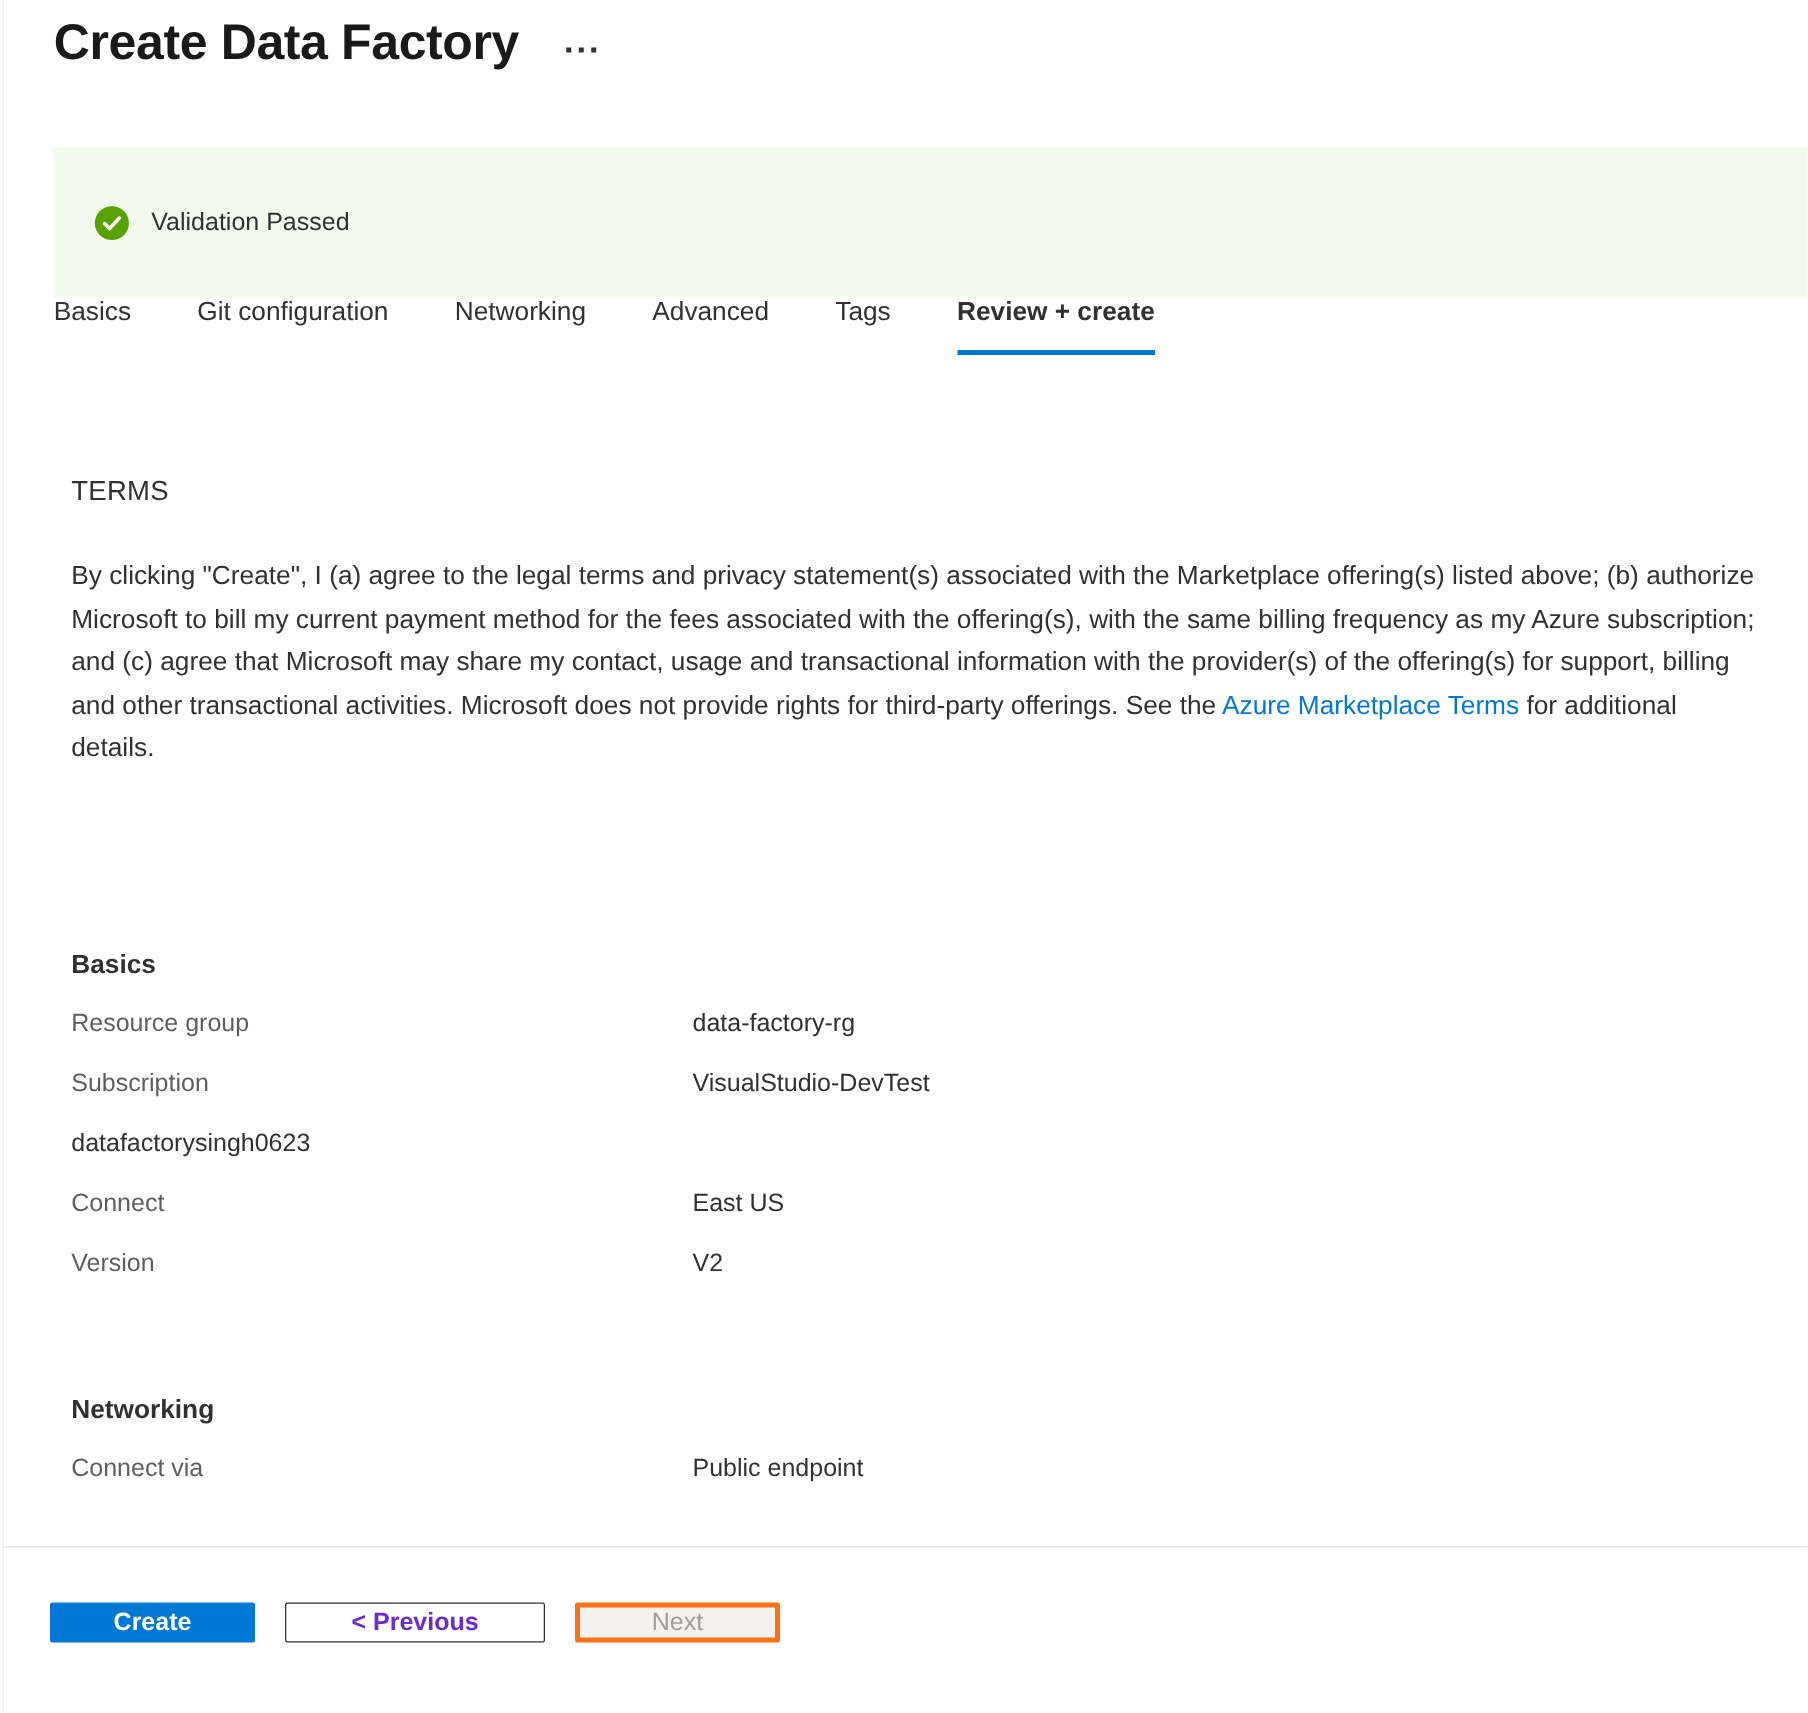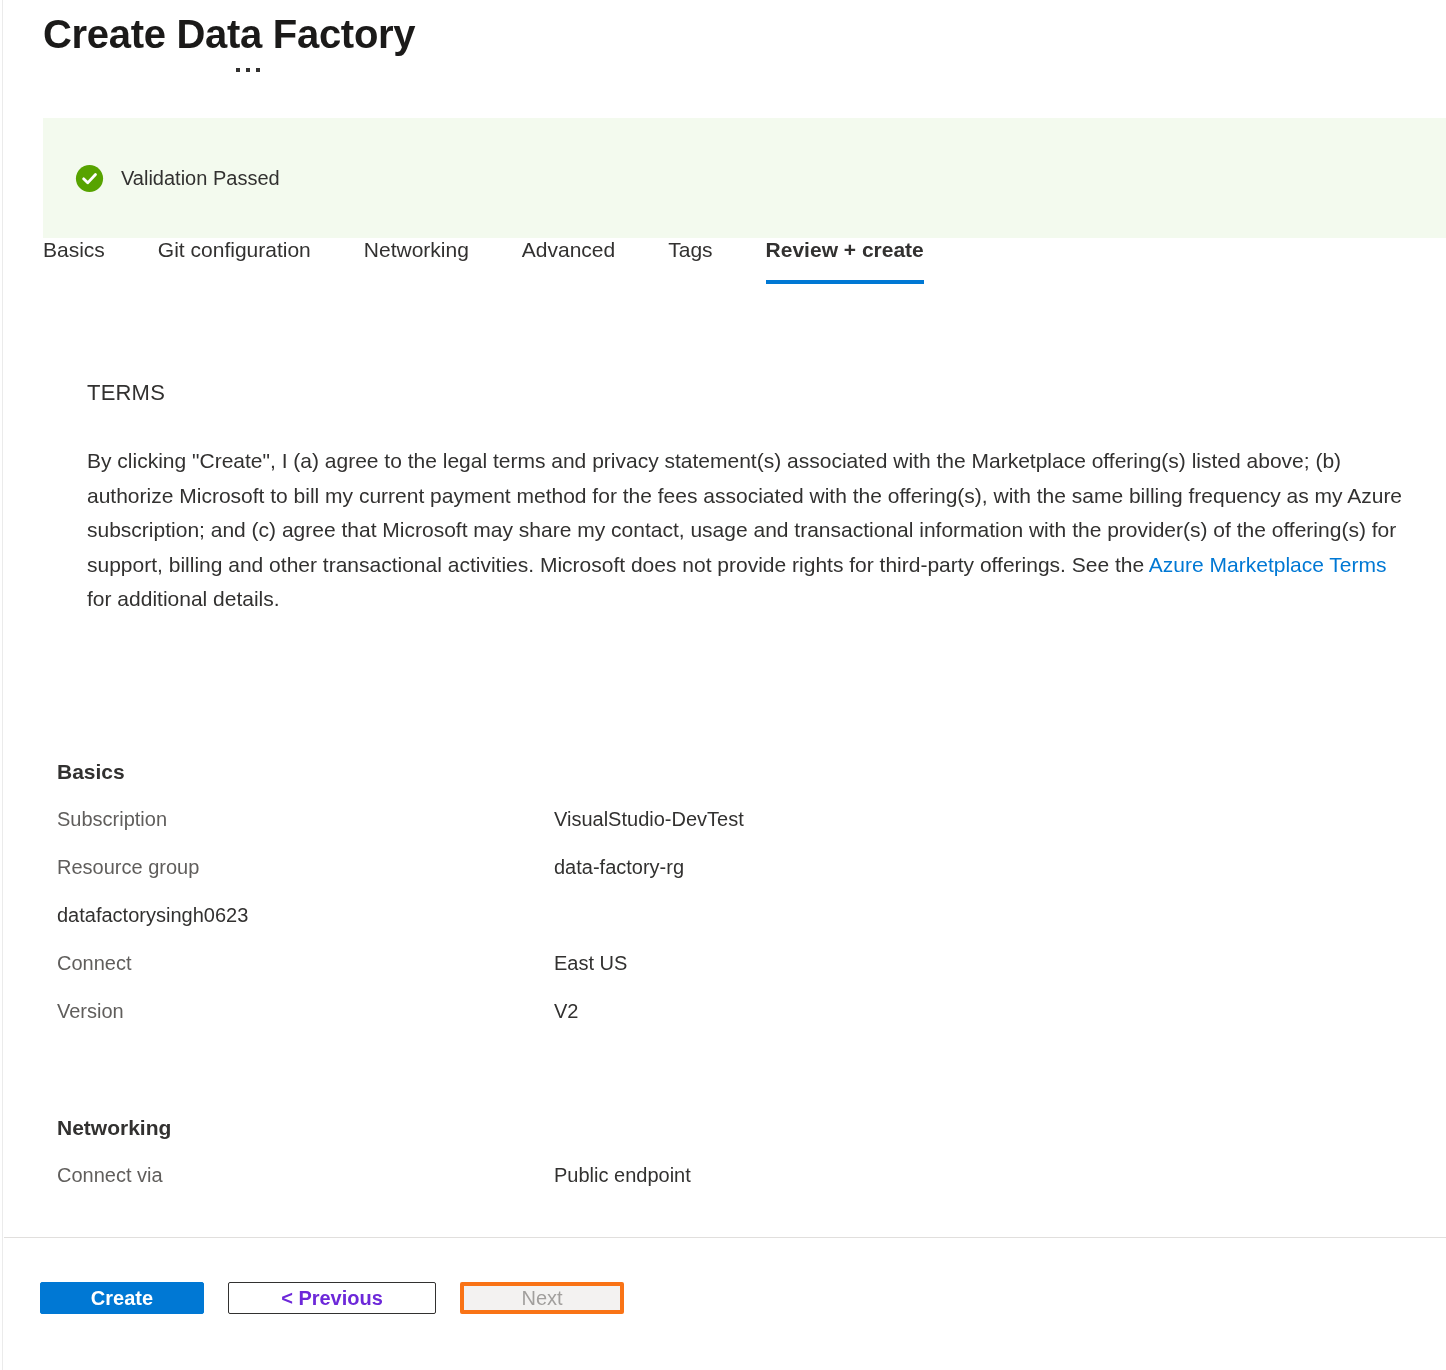--- a/index.html
+++ b/index.html
@@ -31,22 +31,20 @@
     position: absolute;
     left: 0; top: 0; right: 0; bottom: 0;
   }
 
   
   .title-row {
     position: absolute;
     left: 43px;
     top: 12px;
     display: flex;
-    align-items: center;
-    flex-direction: column;
   }
   .page-title {
     font-size: 40px;
     font-weight: bold;
     letter-spacing: -0.3px;
     color: #1b1a19;
     line-height: 1.1;
     white-space: nowrap;
   }
   .ellipsis-btn {
@@ -120,21 +118,20 @@
     height: 4px;
     background: #0078d4;
   }
 
   
   .content {
     position: absolute;
     left: 57px;
     top: 380px;
     right: 40px;
-    margin-left: 30px;
   }
   .terms-heading {
     font-size: 22px;
     color: #323130;
     margin: 0 0 38px 0;
     font-weight: normal;
     letter-spacing: 0.2px;
   }
   .terms-body {
     font-size: 21px;
@@ -262,26 +259,26 @@
 
   <div class="content">
     <div class="terms-heading">TERMS</div>
     <p class="terms-body"><span>By clicking "Create", I (a) agree to the legal terms and privacy statement(s) associated with the Marketplace offering(s) listed above; (b) authorize Microsoft to bill my current payment method for the fees associated with the offering(s), with the same billing frequency as my Azure subscription; and (c) agree that Microsoft may share my contact, usage and transactional information with the provider(s) of the offering(s) for support, billing and other transactional activities. Microsoft does not provide rights for third-party offerings. See the </span><a href="#">Azure Marketplace Terms</a><span> for additional details.</span></p>
   </div>
 
   <div class="section section-basics">
     <div class="section-heading">Basics</div>
 
     <div class="kv-row">
+      <div class="kv-key">Resource group</div>
+      <div class="kv-val">data-factory-rg</div>
+    </div>
+    <div class="kv-row">
       <div class="kv-key">Subscription</div>
       <div class="kv-val">VisualStudio-DevTest</div>
-    </div>
-    <div class="kv-row">
-      <div class="kv-key">Resource group</div>
-      <div class="kv-val">data-factory-rg</div>
     </div>
     <div class="kv-row">
       <div class="kv-val">datafactorysingh0623</div>
     </div>
     <div class="kv-row">
       <div class="kv-key">Connect</div>
       <div class="kv-val">East US</div>
     </div>
     <div class="kv-row">
       <div class="kv-key">Version</div>

